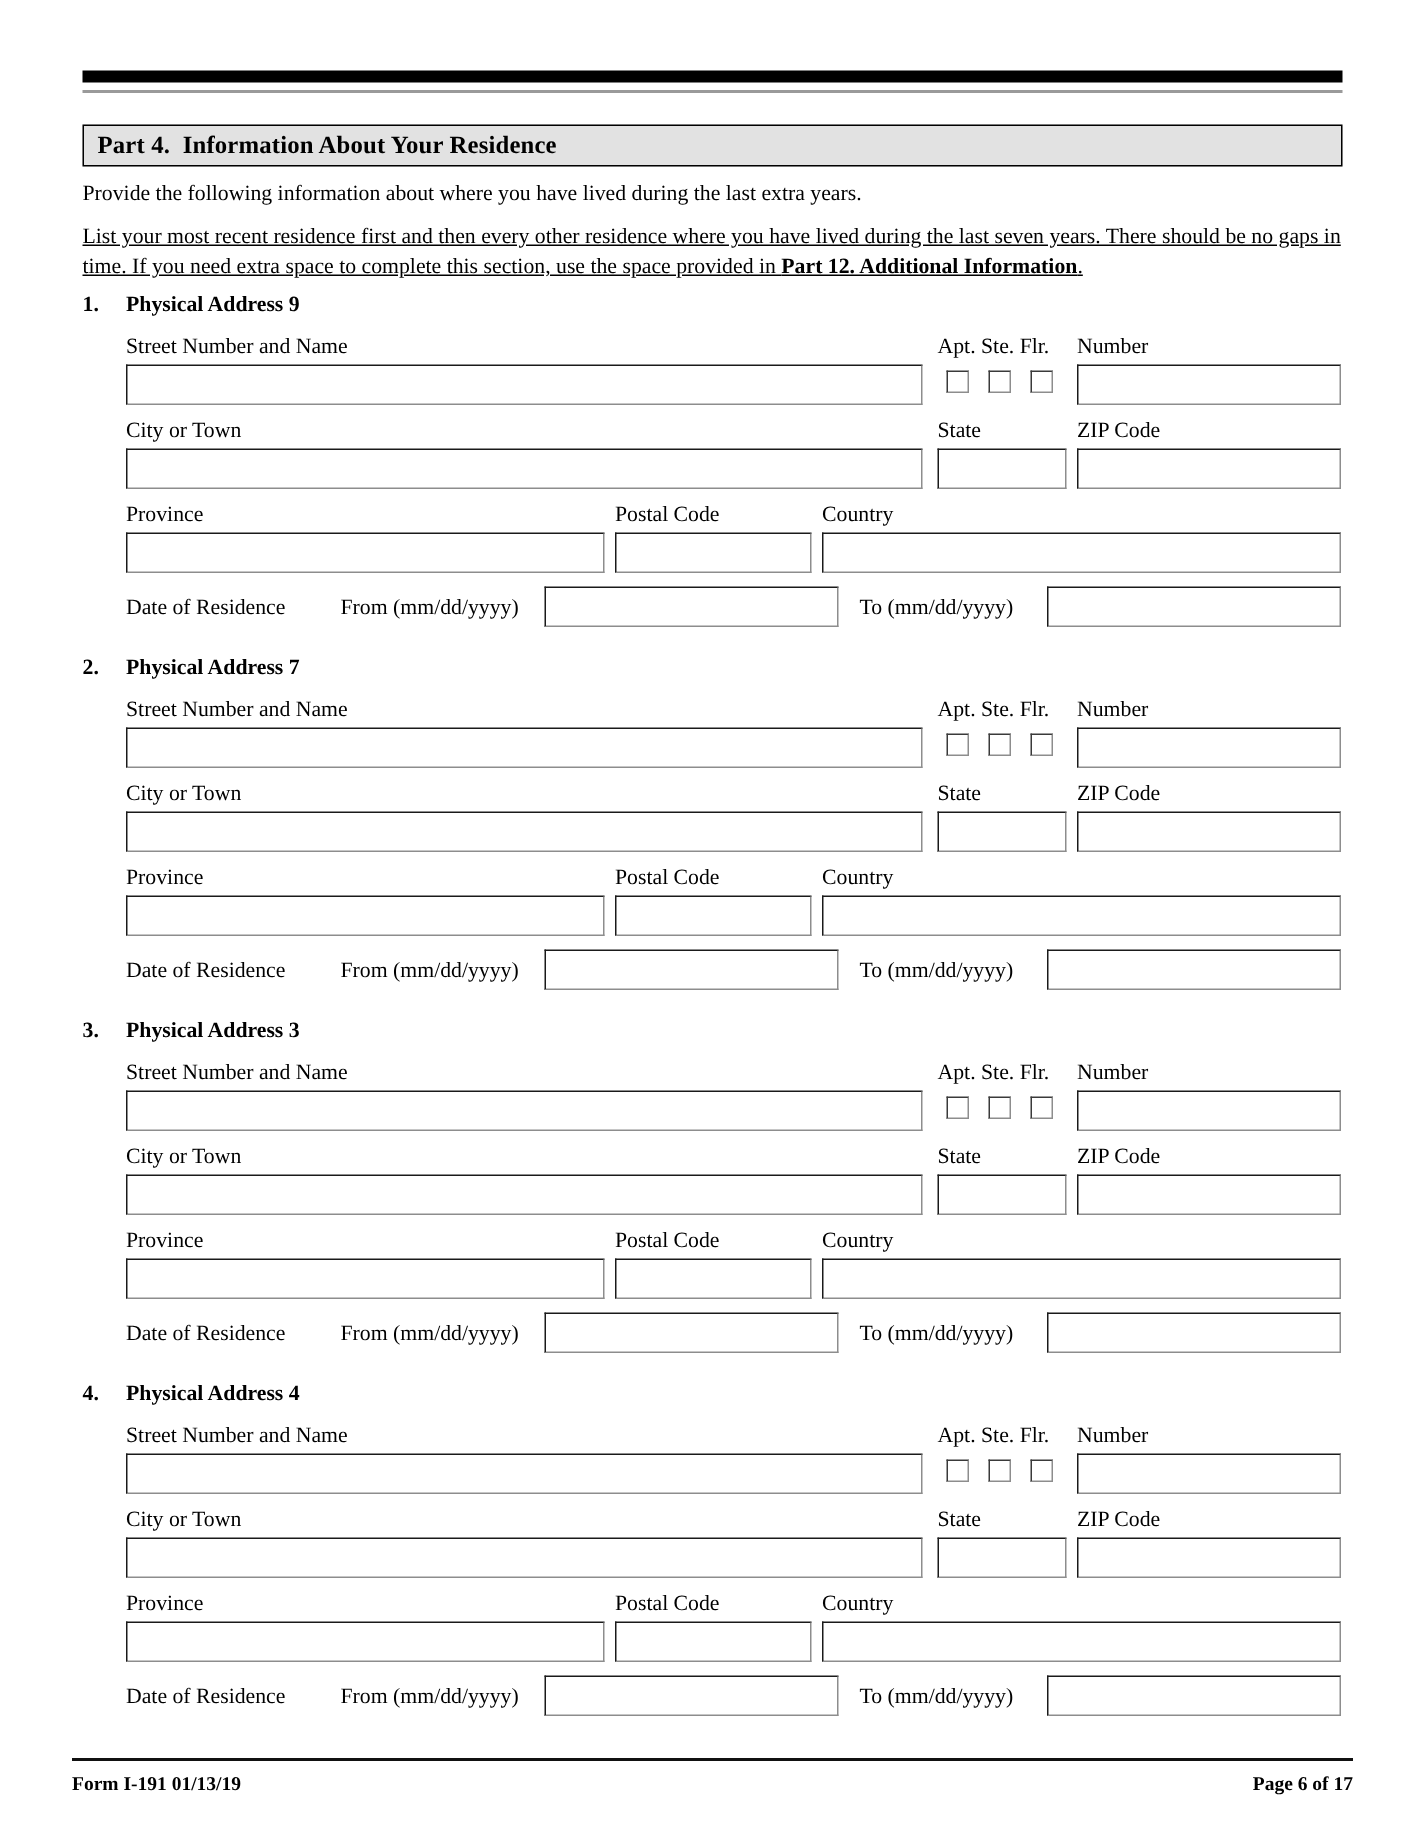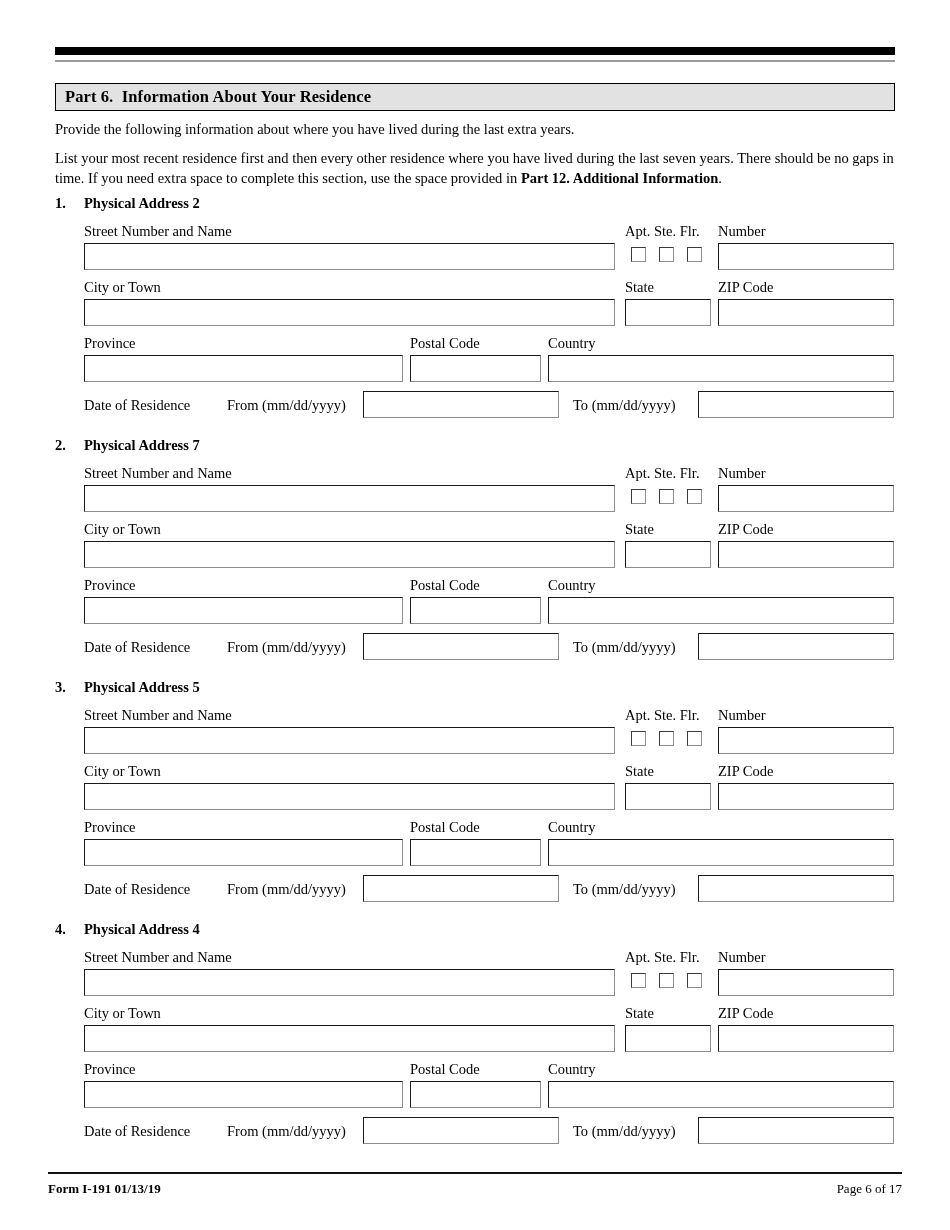--- a/index.html
+++ b/index.html
@@ -71,20 +71,21 @@
     font-size: 14.5px;
     line-height: 19px;
   }
   .intro-2 {
     position: absolute;
     left: 55px;
     top: 148px;
     width: 845px;
     font-size: 14.5px;
     line-height: 20px;
+    text-decoration: underline;
   }
   .intro-2 b { font-weight: bold; }
 
   
   .addr-block { position: absolute; left: 0; width: 950px; }
 
   .item-num {
     position: absolute;
     left: 55px;
     top: 0px;
@@ -143,43 +144,43 @@
     left: 48px;
     top: 1181px;
     font-size: 13px;
     font-weight: bold;
   }
   .footer-right {
     position: absolute;
     right: 48px;
     top: 1181px;
     font-size: 13px;
-    font-weight: normal;
+    font-weight: bold;
   }
 </style>
 </head>
 <body>
 
 <div class="page">
 
   <div class="top-bar"></div>
   <div class="top-bar-thin"></div>
 
   <div class="part-header">
-    <span class="part-header-text">Part 6.  Information About Your Residence</span>
+    <span class="part-header-text">Part 4.  Information About Your Residence</span>
   </div>
 
   <div class="intro-1">Provide the following information about where you have lived during the last extra years.</div>
 
   <div class="intro-2"><span>List your most recent residence first and then every other residence where you have lived during the last seven years.  There should be no gaps in time.  If you need extra space to complete this section, use the space provided in </span><b>Part 12. Additional Information</b><span>.</span></div>
 
   <div id="blocks">
       <div class="addr-block" style="top: 195px;">
     <span class="item-num">1.</span>
-    <span class="item-title">Physical Address 2</span>
+    <span class="item-title">Physical Address 9</span>
 
     <span class="lbl" style="left:84px; top:28px;">Street Number and Name</span>
     <span class="lbl" style="left:625px; top:28px;">Apt. Ste. Flr.</span>
     <span class="lbl" style="left:718px; top:28px;">Number</span>
 
     <div class="fbox" style="left:84px; top:48px; width:531px; height:27px;"></div>
     <div class="cbox" style="left:631px; top:52px;"></div>
     <div class="cbox" style="left:659px; top:52px;"></div>
     <div class="cbox" style="left:687px; top:52px;"></div>
     <div class="fbox" style="left:718px; top:48px; width:176px; height:27px;"></div>
@@ -237,21 +238,21 @@
     <div class="fbox" style="left:548px; top:160px; width:346px; height:27px;"></div>
 
     <span class="lbl" style="left:84px; top:202px;">Date of Residence</span>
     <span class="lbl" style="left:227px; top:202px;">From (mm/dd/yyyy)</span>
     <div class="fbox" style="left:363px; top:196px; width:196px; height:27px;"></div>
     <span class="lbl" style="left:573px; top:202px;">To (mm/dd/yyyy)</span>
     <div class="fbox" style="left:698px; top:196px; width:196px; height:27px;"></div>
   </div>
       <div class="addr-block" style="top: 679px;">
     <span class="item-num">3.</span>
-    <span class="item-title">Physical Address 5</span>
+    <span class="item-title">Physical Address 3</span>
 
     <span class="lbl" style="left:84px; top:28px;">Street Number and Name</span>
     <span class="lbl" style="left:625px; top:28px;">Apt. Ste. Flr.</span>
     <span class="lbl" style="left:718px; top:28px;">Number</span>
 
     <div class="fbox" style="left:84px; top:48px; width:531px; height:27px;"></div>
     <div class="cbox" style="left:631px; top:52px;"></div>
     <div class="cbox" style="left:659px; top:52px;"></div>
     <div class="cbox" style="left:687px; top:52px;"></div>
     <div class="fbox" style="left:718px; top:48px; width:176px; height:27px;"></div>

